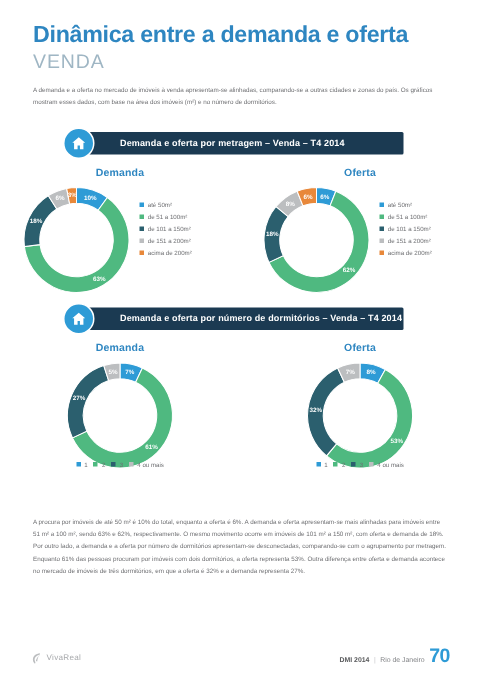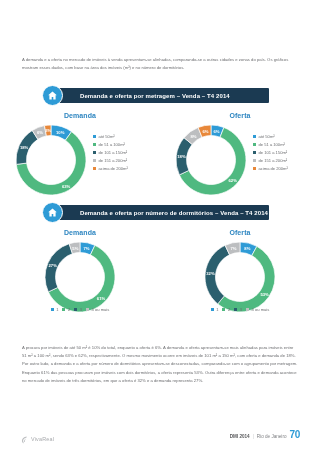--- a/index.html
+++ b/index.html
@@ -217,31 +217,35 @@
     gap: 3px;
   }
   .footer-meta {
     font-size: 4.6px;
     color: #808285;
     white-space: nowrap;
   }
   .footer-meta b { color: #58595b; }
   .footer-sep { color: #c7c9cb; font-size: 4.6px; }
   .footer-page {
-    font-size: 10px;
+    font-size: 13px;
     font-weight: bold;
     color: #2e9bd6;
     letter-spacing: -0.3px;
   }
 </style>
 </head>
 <body>
 
 <div class="page">
 
+  <div class="title-block">
+    <div class="title-main">Dinâmica entre a demanda e oferta</div>
+    <div class="title-sub">VENDA</div>
+  </div>
 
   <div class="intro">A demanda e a oferta no mercado de imóveis à venda apresentam-se alinhadas, comparando-se a outras cidades e zonas do país. Os gráficos mostram esses dados, com base na área dos imóveis (m²) e no número de dormitórios.</div>
 
   <div class="section" style="top:88px">
     <div class="banner">
       <span class="banner-icon">
         <svg width="11" height="11" viewBox="0 0 24 24" aria-hidden="true">
           <path fill="#ffffff" d="M12 3.2 2.6 11.4h2.6v9.4h5.1v-5.6h3.4v5.6h5.1v-9.4h2.6z"></path>
         </svg>
       </span>

